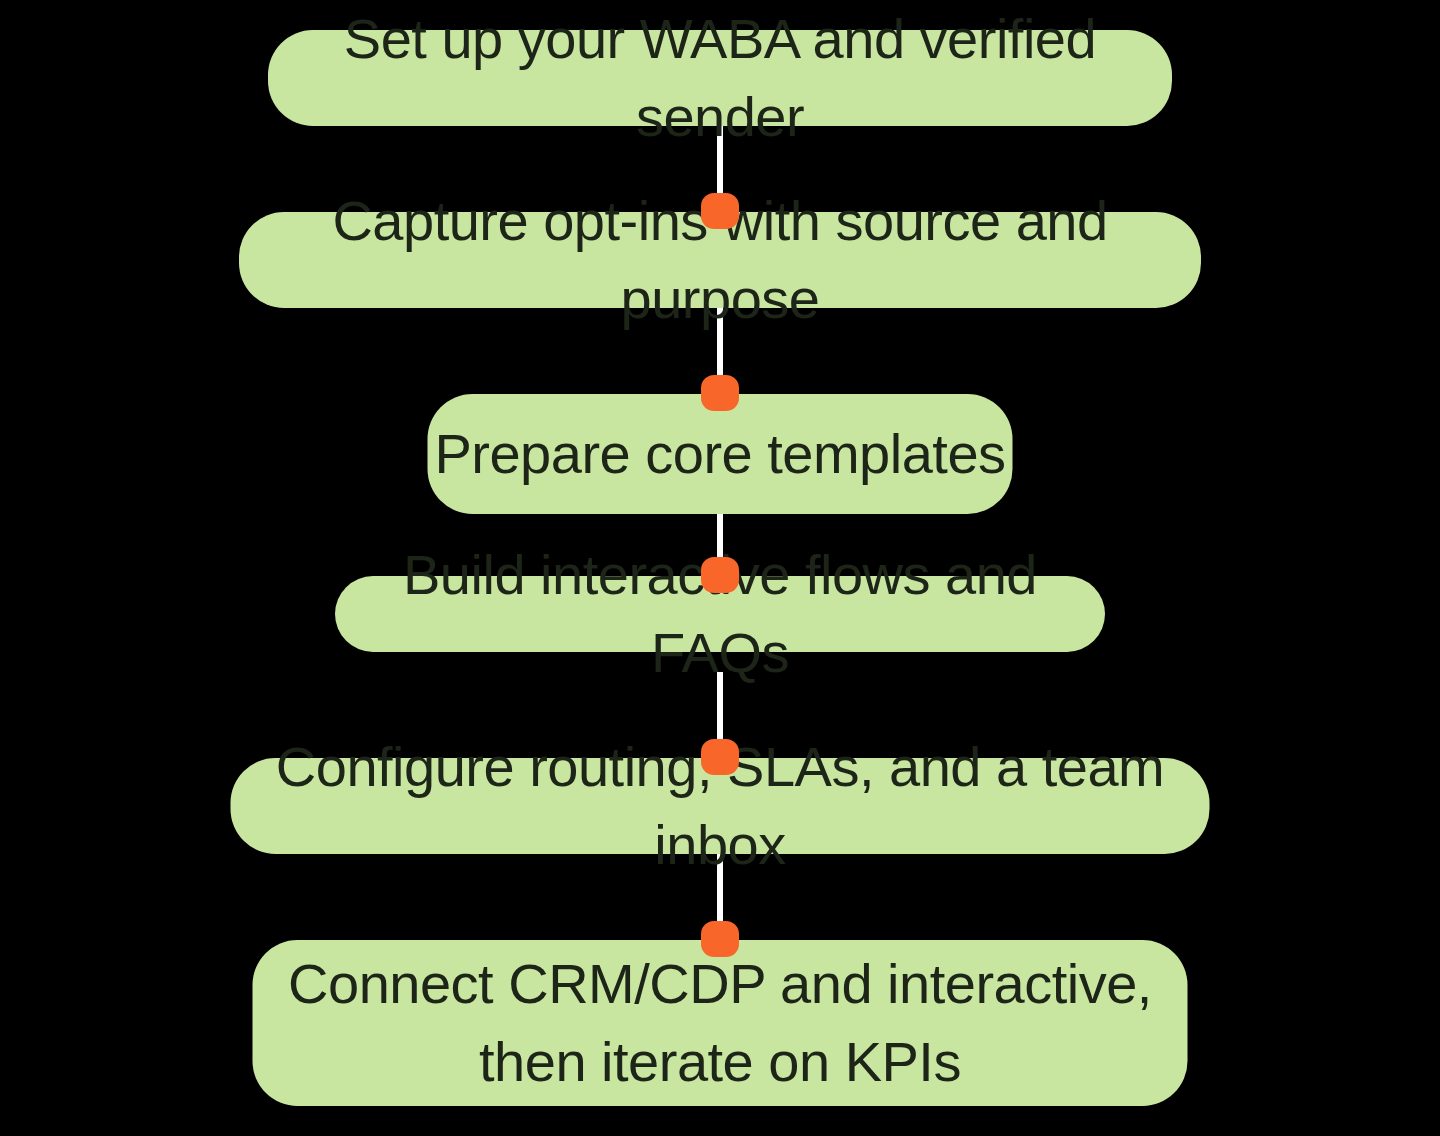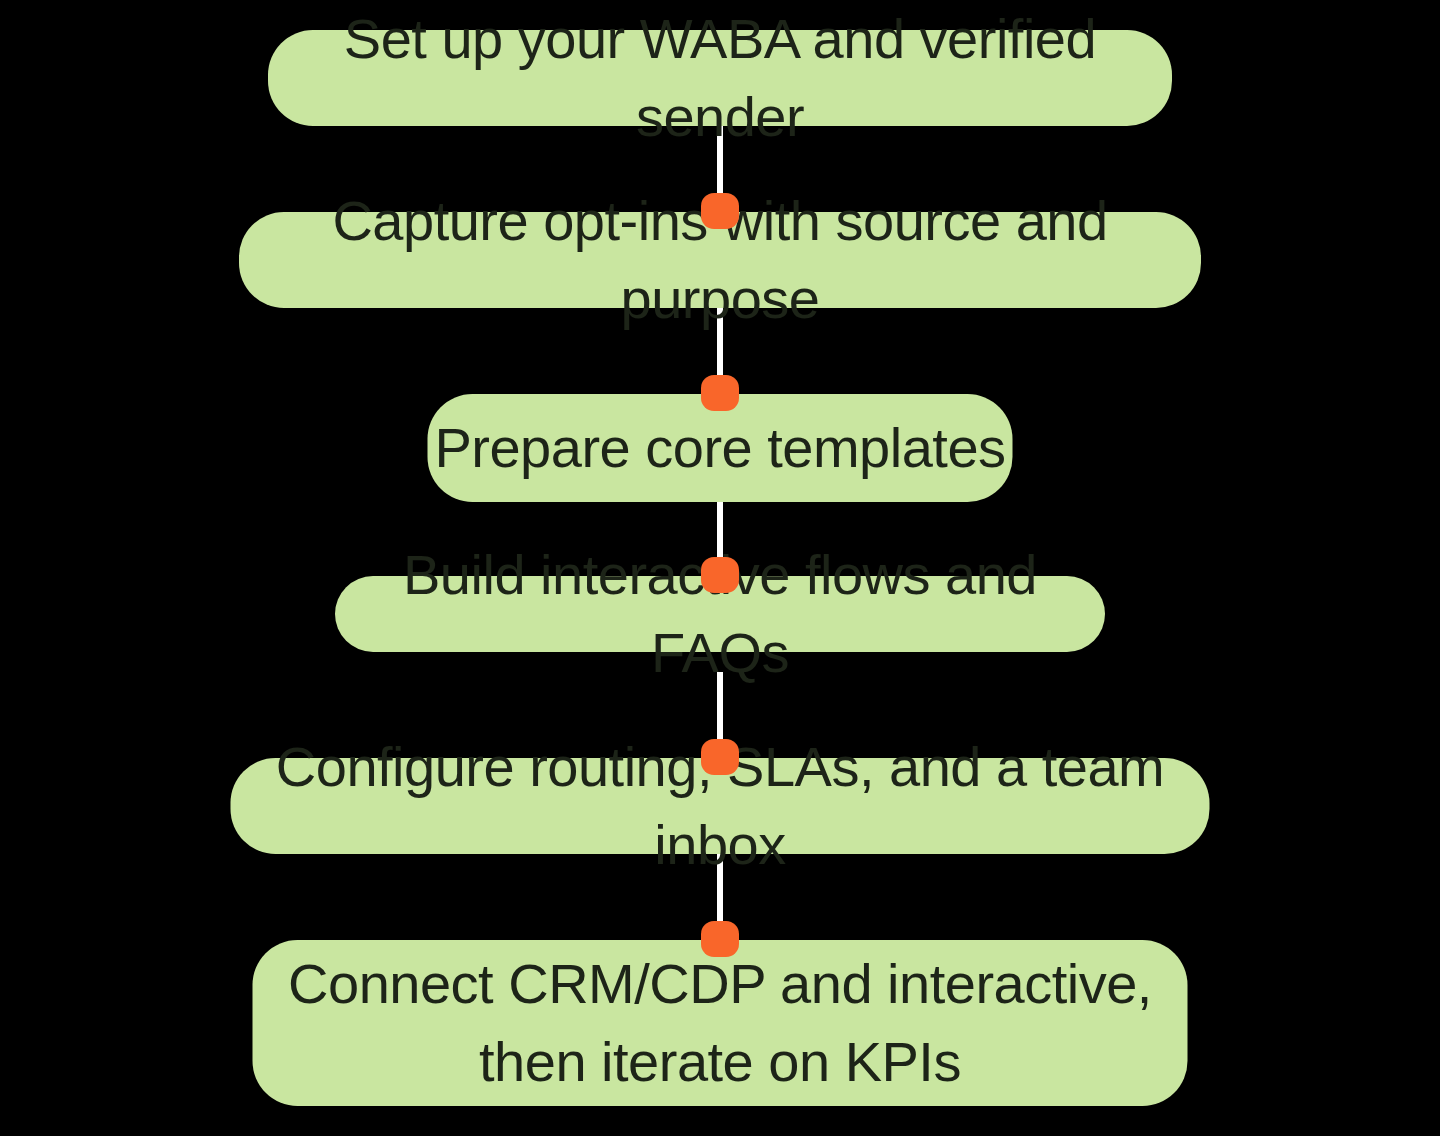--- a/index.html
+++ b/index.html
@@ -30,21 +30,21 @@
     font-size: 56px;
     font-weight: 500;
     letter-spacing: -0.5px;
     color: var(--node-text, #1d2418);
     text-align: center;
     white-space: pre-line;
     line-height: 1.4;
   }
   .s1 { top: 30px;  width: 904px; height: 96px; }
   .s2 { top: 212px; width: 962px; height: 96px; }
-  .s3 { top: 394px; width: 585px; height: 108px; }
+  .s3 { top: 394px; width: 585px; height: 120px; }
   .s4 { top: 576px; width: 770px; height: 76px; }
   .s5 { top: 758px; width: 979px; height: 96px; }
   .s6 { top: 940px; width: 935px; height: 166px; }
 
   .connector {
     position: absolute;
     left: 717px;
     width: 6px;
     background: var(--connector-line, #ffffff);
     z-index: 1;

